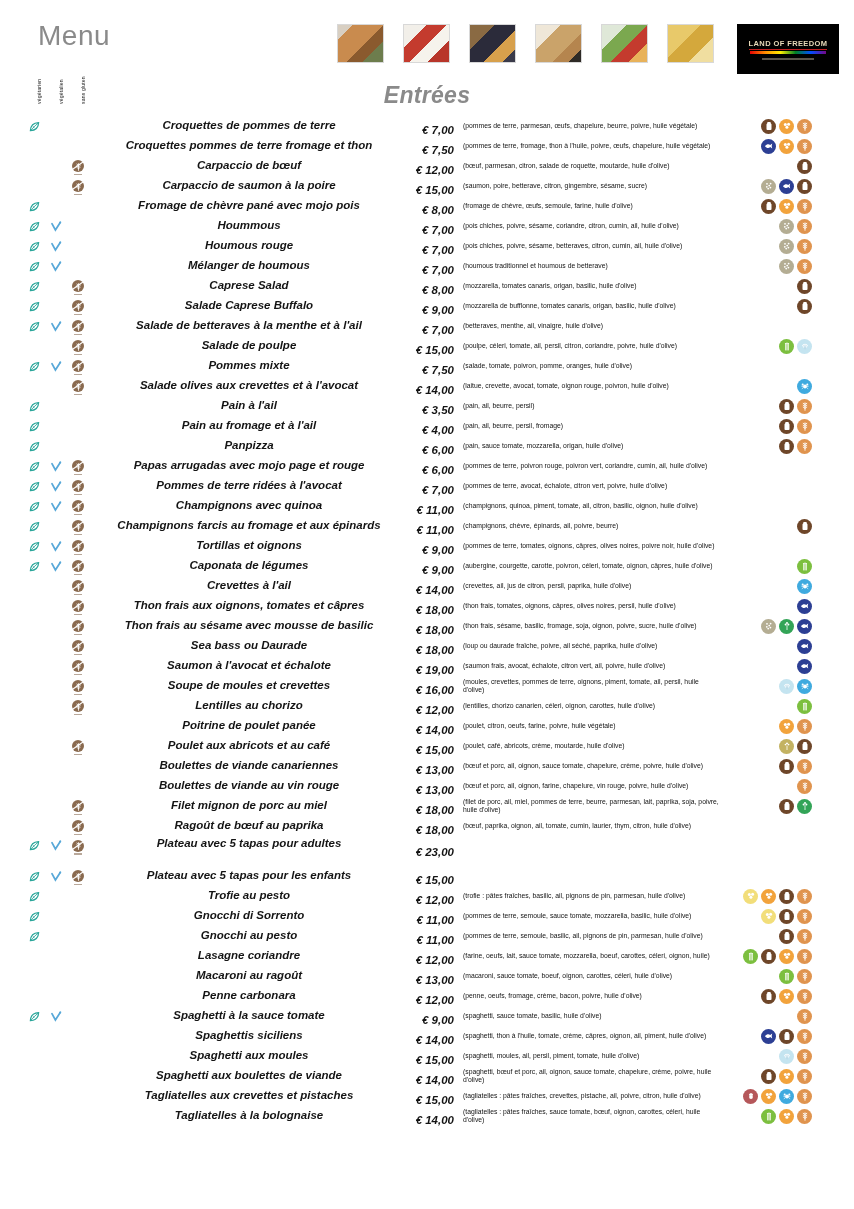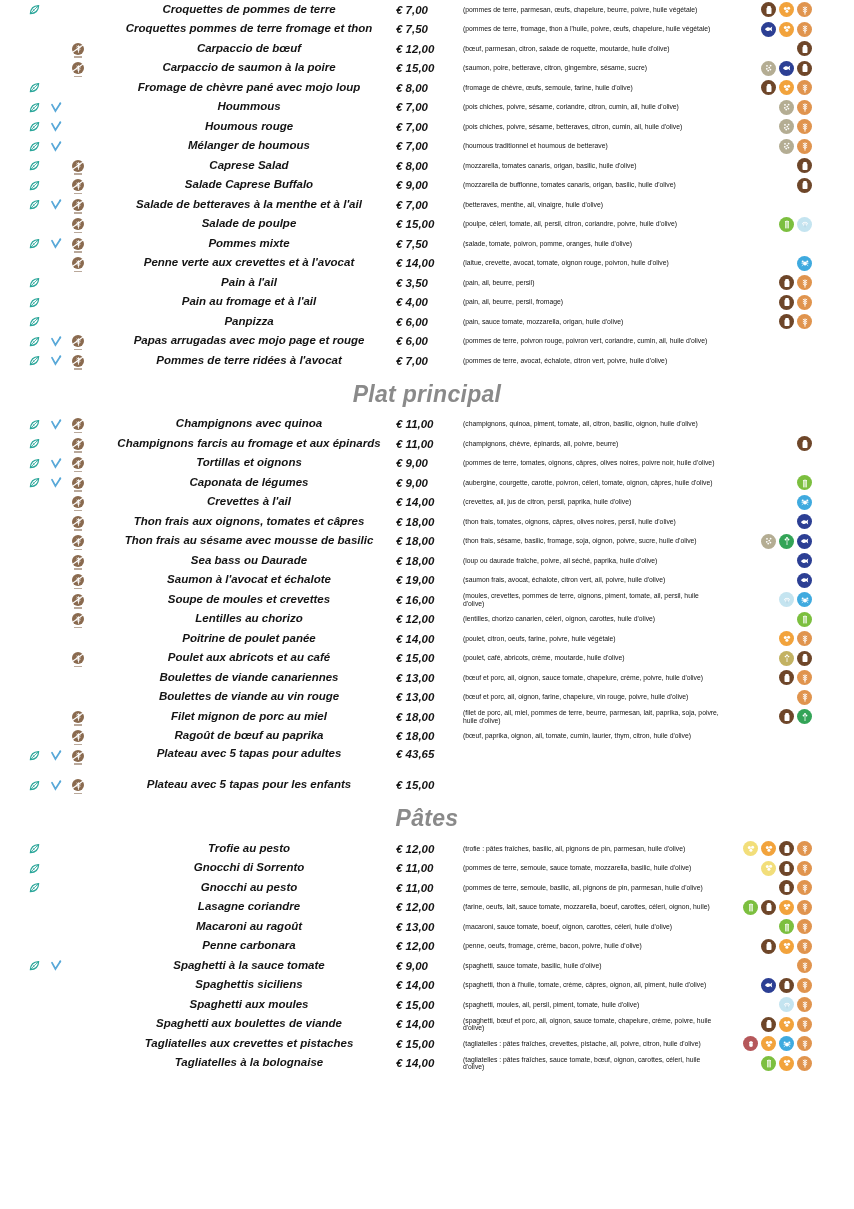--- a/index.html
+++ b/index.html
@@ -32,21 +32,21 @@
 
   .row{display:flex;align-items:center;min-height:19.5px;padding-left:28px;overflow:visible;}
   .diet{width:74px;display:flex;align-items:center;flex:0 0 74px;}
   .slot{width:22px;height:15px;display:flex;align-items:center;justify-content:flex-start;}
   .slot svg{width:13px;height:13px;}
   .gf{width:12px;height:12px;border-radius:50%;background:#8a6a4f;position:relative;display:flex;align-items:center;justify-content:center;}
   .gf svg{width:9px;height:9px;}
   .gf::after{content:"";position:absolute;left:-1px;top:5px;width:14px;height:1px;background:#fff;transform:rotate(-35deg);}
   .gf::before{content:"";position:absolute;left:2px;bottom:-3px;width:8px;height:1.5px;background:#b9a89a;}
   .name{width:294px;flex:0 0 294px;text-align:center;font-size:11.5px;font-weight:bold;font-style:italic;color:#141414;line-height:1.02;}
-  .price{width:58px;flex:0 0 58px;font-size:11.5px;font-weight:bold;font-style:italic;color:#141414;white-space:nowrap;}
+  .price{width:58px;flex:0 0 58px;text-align:right;font-size:11.5px;font-weight:bold;font-style:italic;color:#141414;white-space:nowrap;margin-top:8px;}
   .ing{width:266px;flex:0 0 266px;padding-left:9px;box-sizing:border-box;font-size:6.8px;line-height:1.12;color:#131313;}
   .note{width:266px;flex:0 0 266px;padding-left:9px;box-sizing:border-box;font-size:11px;font-style:italic;color:#141414;line-height:1.25;white-space:nowrap;position:relative;z-index:2;}
   .alls{flex:1;display:flex;justify-content:flex-end;align-items:center;gap:3px;padding-right:42px;}
   .al{width:15px;height:15px;border-radius:50%;display:flex;align-items:center;justify-content:center;flex:0 0 15px;}
   .al svg{width:10px;height:10px;display:block;}
   .row.note-row{align-items:flex-start;padding-top:2px;}
   .spaced{margin-top:8px;}
   .hidden-defs{position:absolute;width:0;height:0;overflow:hidden;}
 </style>
 </head>
@@ -115,23 +115,43 @@
       </symbol>
     <symbol id="g-vee" viewBox="0 0 12 12">
         <path fill="none" stroke="currentColor" stroke-width="1.6" stroke-linecap="round" d="M1.8 3.4 5 9.2 9.6 2"></path>
         <path fill="currentColor" d="M8.4 1.8c1.2-.6 2 .2 1.8 1.2-.8.4-1.8 0-1.8-1.2z"></path>
       </symbol>
   </defs>
 </svg>
 
 <div class="page">
 
+  <div class="header">
+    <div class="menu-title">Menu</div>
+    <div class="photos">
+      <div class="photo p1"></div>
+      <div class="photo p2"></div>
+      <div class="photo p3"></div>
+      <div class="photo p4"></div>
+      <div class="photo p5"></div>
+      <div class="photo p6"></div>
+    </div>
+    <div class="logo">
+      <div class="logo-text">LAND OF FREEDOM</div>
+      <div class="rainbow"></div>
+      <div class="logo-caption"></div>
+    </div>
+    <div class="vlabel vl1">végétarien</div>
+    <div class="vlabel vl2">végétalien</div>
+    <div class="vlabel vl3">sans gluten</div>
+  </div>
 
   <div id="sections">
       <div class="section">
+        <div class="section-title">Entrées</div>
         <div class="row">
           <div class="diet">
             <span class="slot">
               <svg viewBox="0 0 12 12" style="color: rgb(43, 166, 154);">
                 <use href="#g-leaf"></use>
               </svg>
             </span>
             <span class="slot"></span>
             <span class="slot"></span>
           </div>
@@ -242,21 +262,21 @@
         <div class="row">
           <div class="diet">
             <span class="slot">
               <svg viewBox="0 0 12 12" style="color: rgb(43, 166, 154);">
                 <use href="#g-leaf"></use>
               </svg>
             </span>
             <span class="slot"></span>
             <span class="slot"></span>
           </div>
-          <div class="name">Fromage de chèvre pané avec mojo loup</div>
+          <div class="name">Fromage de chèvre pané avec mojo pois</div>
           <div class="price">€ 8,00</div>
           <div class="ing">(fromage de chèvre, œufs, semoule, farine, huile d'olive)</div>
           <div class="alls">
             <span class="al" style="background: rgb(110, 70, 41);">
               <svg viewBox="0 0 10 10">
                 <use href="#g-milk"></use>
               </svg>
             </span>
             <span class="al" style="background: rgb(242, 163, 60);">
               <svg viewBox="0 0 10 10">
@@ -497,21 +517,21 @@
             <span class="slot"></span>
             <span class="slot"></span>
             <span class="slot">
               <span class="gf">
                 <svg viewBox="0 0 10 10">
                   <use href="#g-wheat"></use>
                 </svg>
               </span>
             </span>
           </div>
-          <div class="name">Penne verte aux crevettes et à l'avocat</div>
+          <div class="name">Salade olives aux crevettes et à l'avocat</div>
           <div class="price">€ 14,00</div>
           <div class="ing">(laitue, crevette, avocat, tomate, oignon rouge, poivron, huile d'olive)</div>
           <div class="alls">
             <span class="al" style="background: rgb(63, 170, 223);">
               <svg viewBox="0 0 10 10">
                 <use href="#g-crab"></use>
               </svg>
             </span>
           </div>
         </div>
@@ -638,21 +658,20 @@
               </span>
             </span>
           </div>
           <div class="name">Pommes de terre ridées à l'avocat</div>
           <div class="price">€ 7,00</div>
           <div class="ing">(pommes de terre, avocat, échalote, citron vert, poivre, huile d'olive)</div>
           <div class="alls"></div>
         </div>
       </div>
       <div class="section">
-        <div class="section-title">Plat principal</div>
         <div class="row">
           <div class="diet">
             <span class="slot">
               <svg viewBox="0 0 12 12" style="color: rgb(43, 166, 154);">
                 <use href="#g-leaf"></use>
               </svg>
             </span>
             <span class="slot">
               <svg viewBox="0 0 12 12" style="color: rgb(88, 168, 216);">
                 <use href="#g-vee"></use>
@@ -1078,21 +1097,21 @@
             </span>
             <span class="slot">
               <span class="gf">
                 <svg viewBox="0 0 10 10">
                   <use href="#g-wheat"></use>
                 </svg>
               </span>
             </span>
           </div>
           <div class="name">Plateau avec 5 tapas pour adultes</div>
-          <div class="price">€ 43,65</div>
+          <div class="price">€ 23,00</div>
           <div class="alls"></div>
         </div>
         <div class="row spaced">
           <div class="diet">
             <span class="slot">
               <svg viewBox="0 0 12 12" style="color: rgb(43, 166, 154);">
                 <use href="#g-leaf"></use>
               </svg>
             </span>
             <span class="slot">
@@ -1108,21 +1127,20 @@
               </span>
             </span>
           </div>
           <div class="name">Plateau avec 5 tapas pour les enfants</div>
           <div class="price">€ 15,00</div>
           <div class="ing"></div>
           <div class="alls"></div>
         </div>
       </div>
       <div class="section">
-        <div class="section-title">Pâtes</div>
         <div class="row">
           <div class="diet">
             <span class="slot">
               <svg viewBox="0 0 12 12" style="color: rgb(43, 166, 154);">
                 <use href="#g-leaf"></use>
               </svg>
             </span>
             <span class="slot"></span>
             <span class="slot"></span>
           </div>

